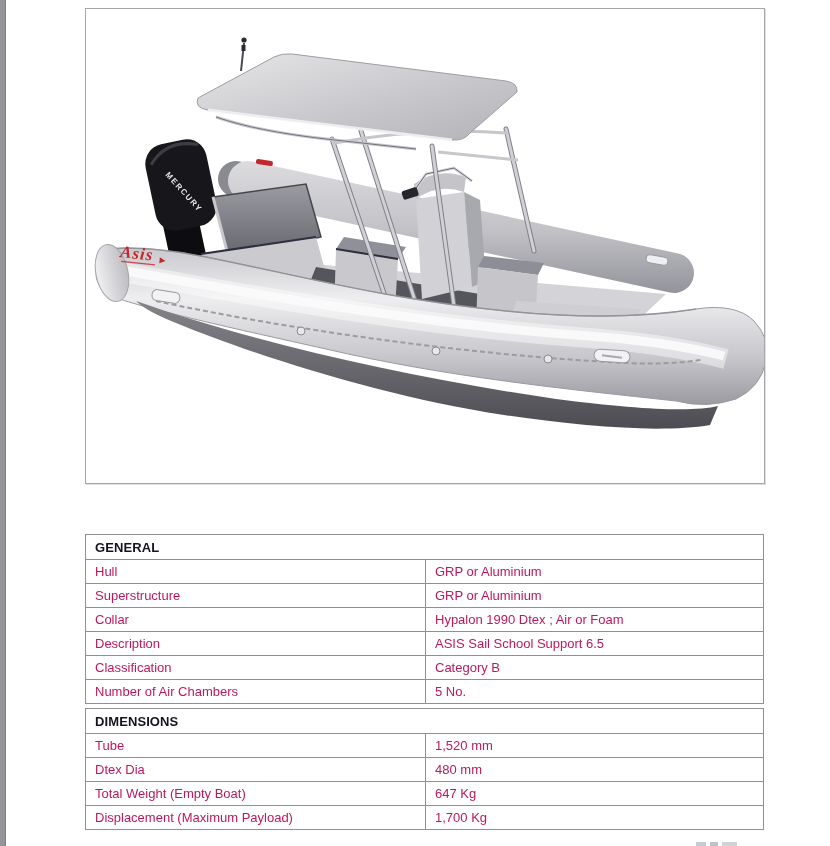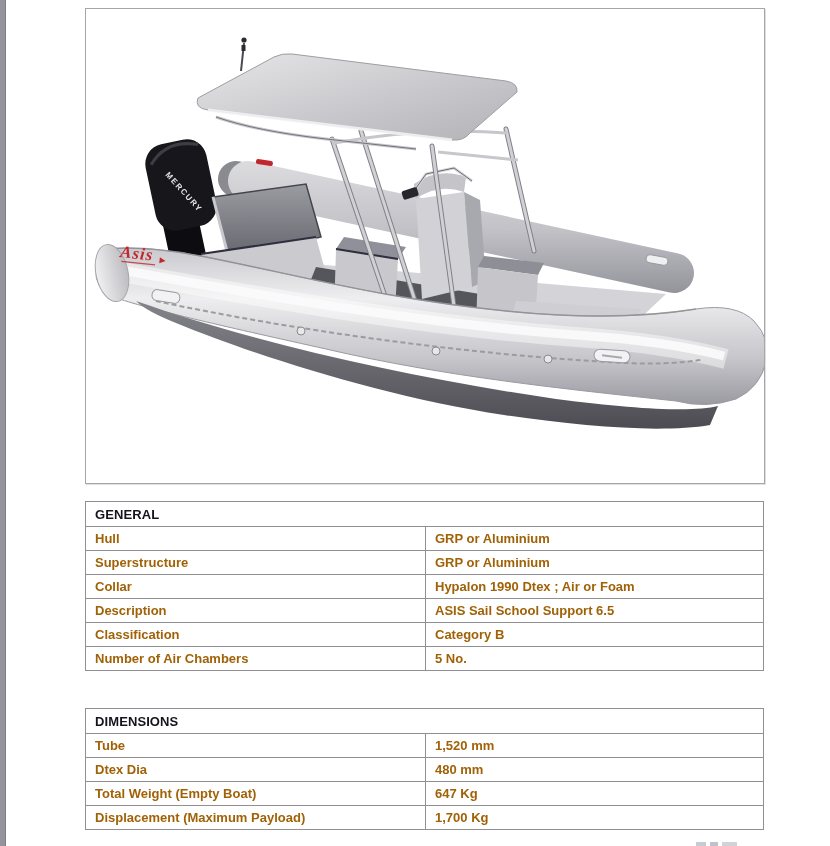--- a/index.html
+++ b/index.html
@@ -16,30 +16,29 @@
     position:absolute;left:85px;top:8px;width:678px;height:474px;
     border:1px solid #a6a6aa;background:#fff;
     box-shadow:1px 1px 0 rgba(0,0,0,.12);
   }
   .image-frame svg{display:block;}
   table.spec{
     position:absolute;left:85px;width:679px;
     border-collapse:collapse;table-layout:fixed;
     border:1px solid #7f7f84;
   }
-  #table-general{top:501px;}
+  #table-general{top:534px;}
   #table-dimensions{top:708px;}
   table.spec th, table.spec td{
     border:1px solid #909094;
-    font-size:13px;color:#a16207;
+    font-size:13px;color:#be185d;
     padding:2px 4px 2px 9px;
     height:19px;vertical-align:middle;
     overflow:hidden;white-space:nowrap;
     text-align:left;
-    font-weight:bold;
   }
   table.spec th{
     font-size:13px;font-weight:bold;color:#14141d;
     letter-spacing:.1px;height:20px;
   }
   .footer-crop{
     position:absolute;left:696px;top:842px;width:60px;height:4px;
     display:flex;gap:4px;opacity:.65;
   }
   .footer-crop span{display:block;height:4px;background:#aab0bc;}

